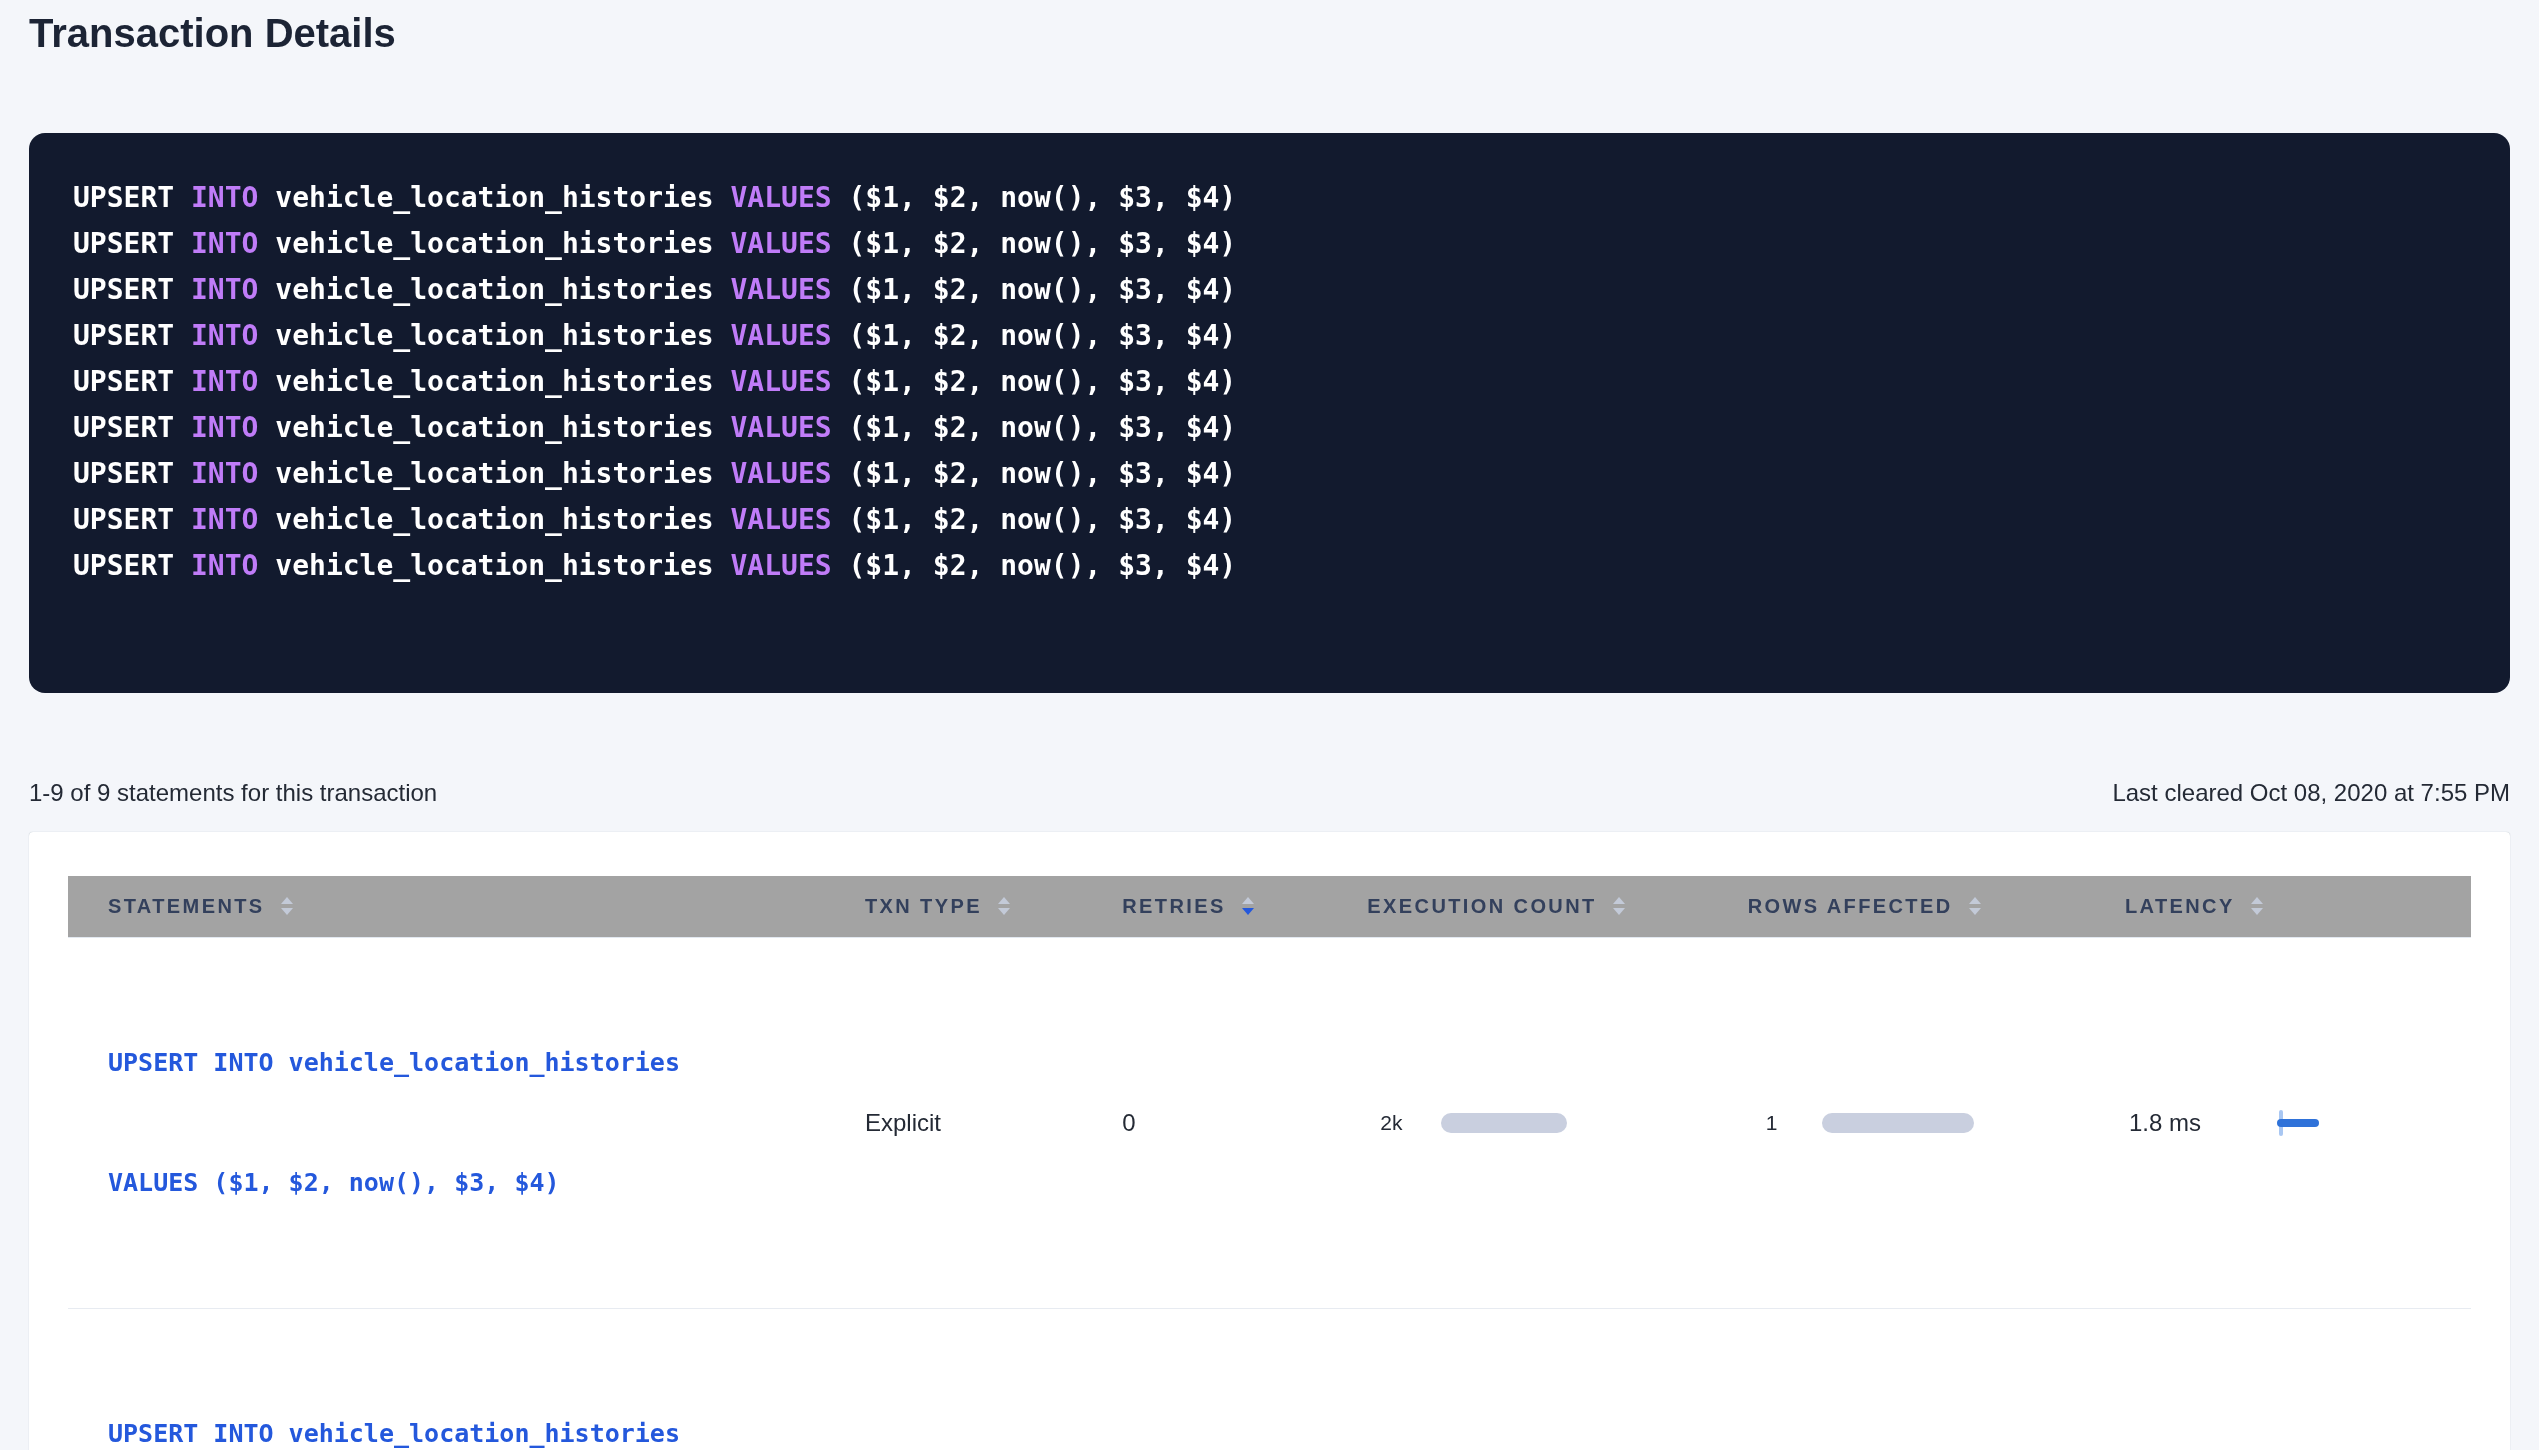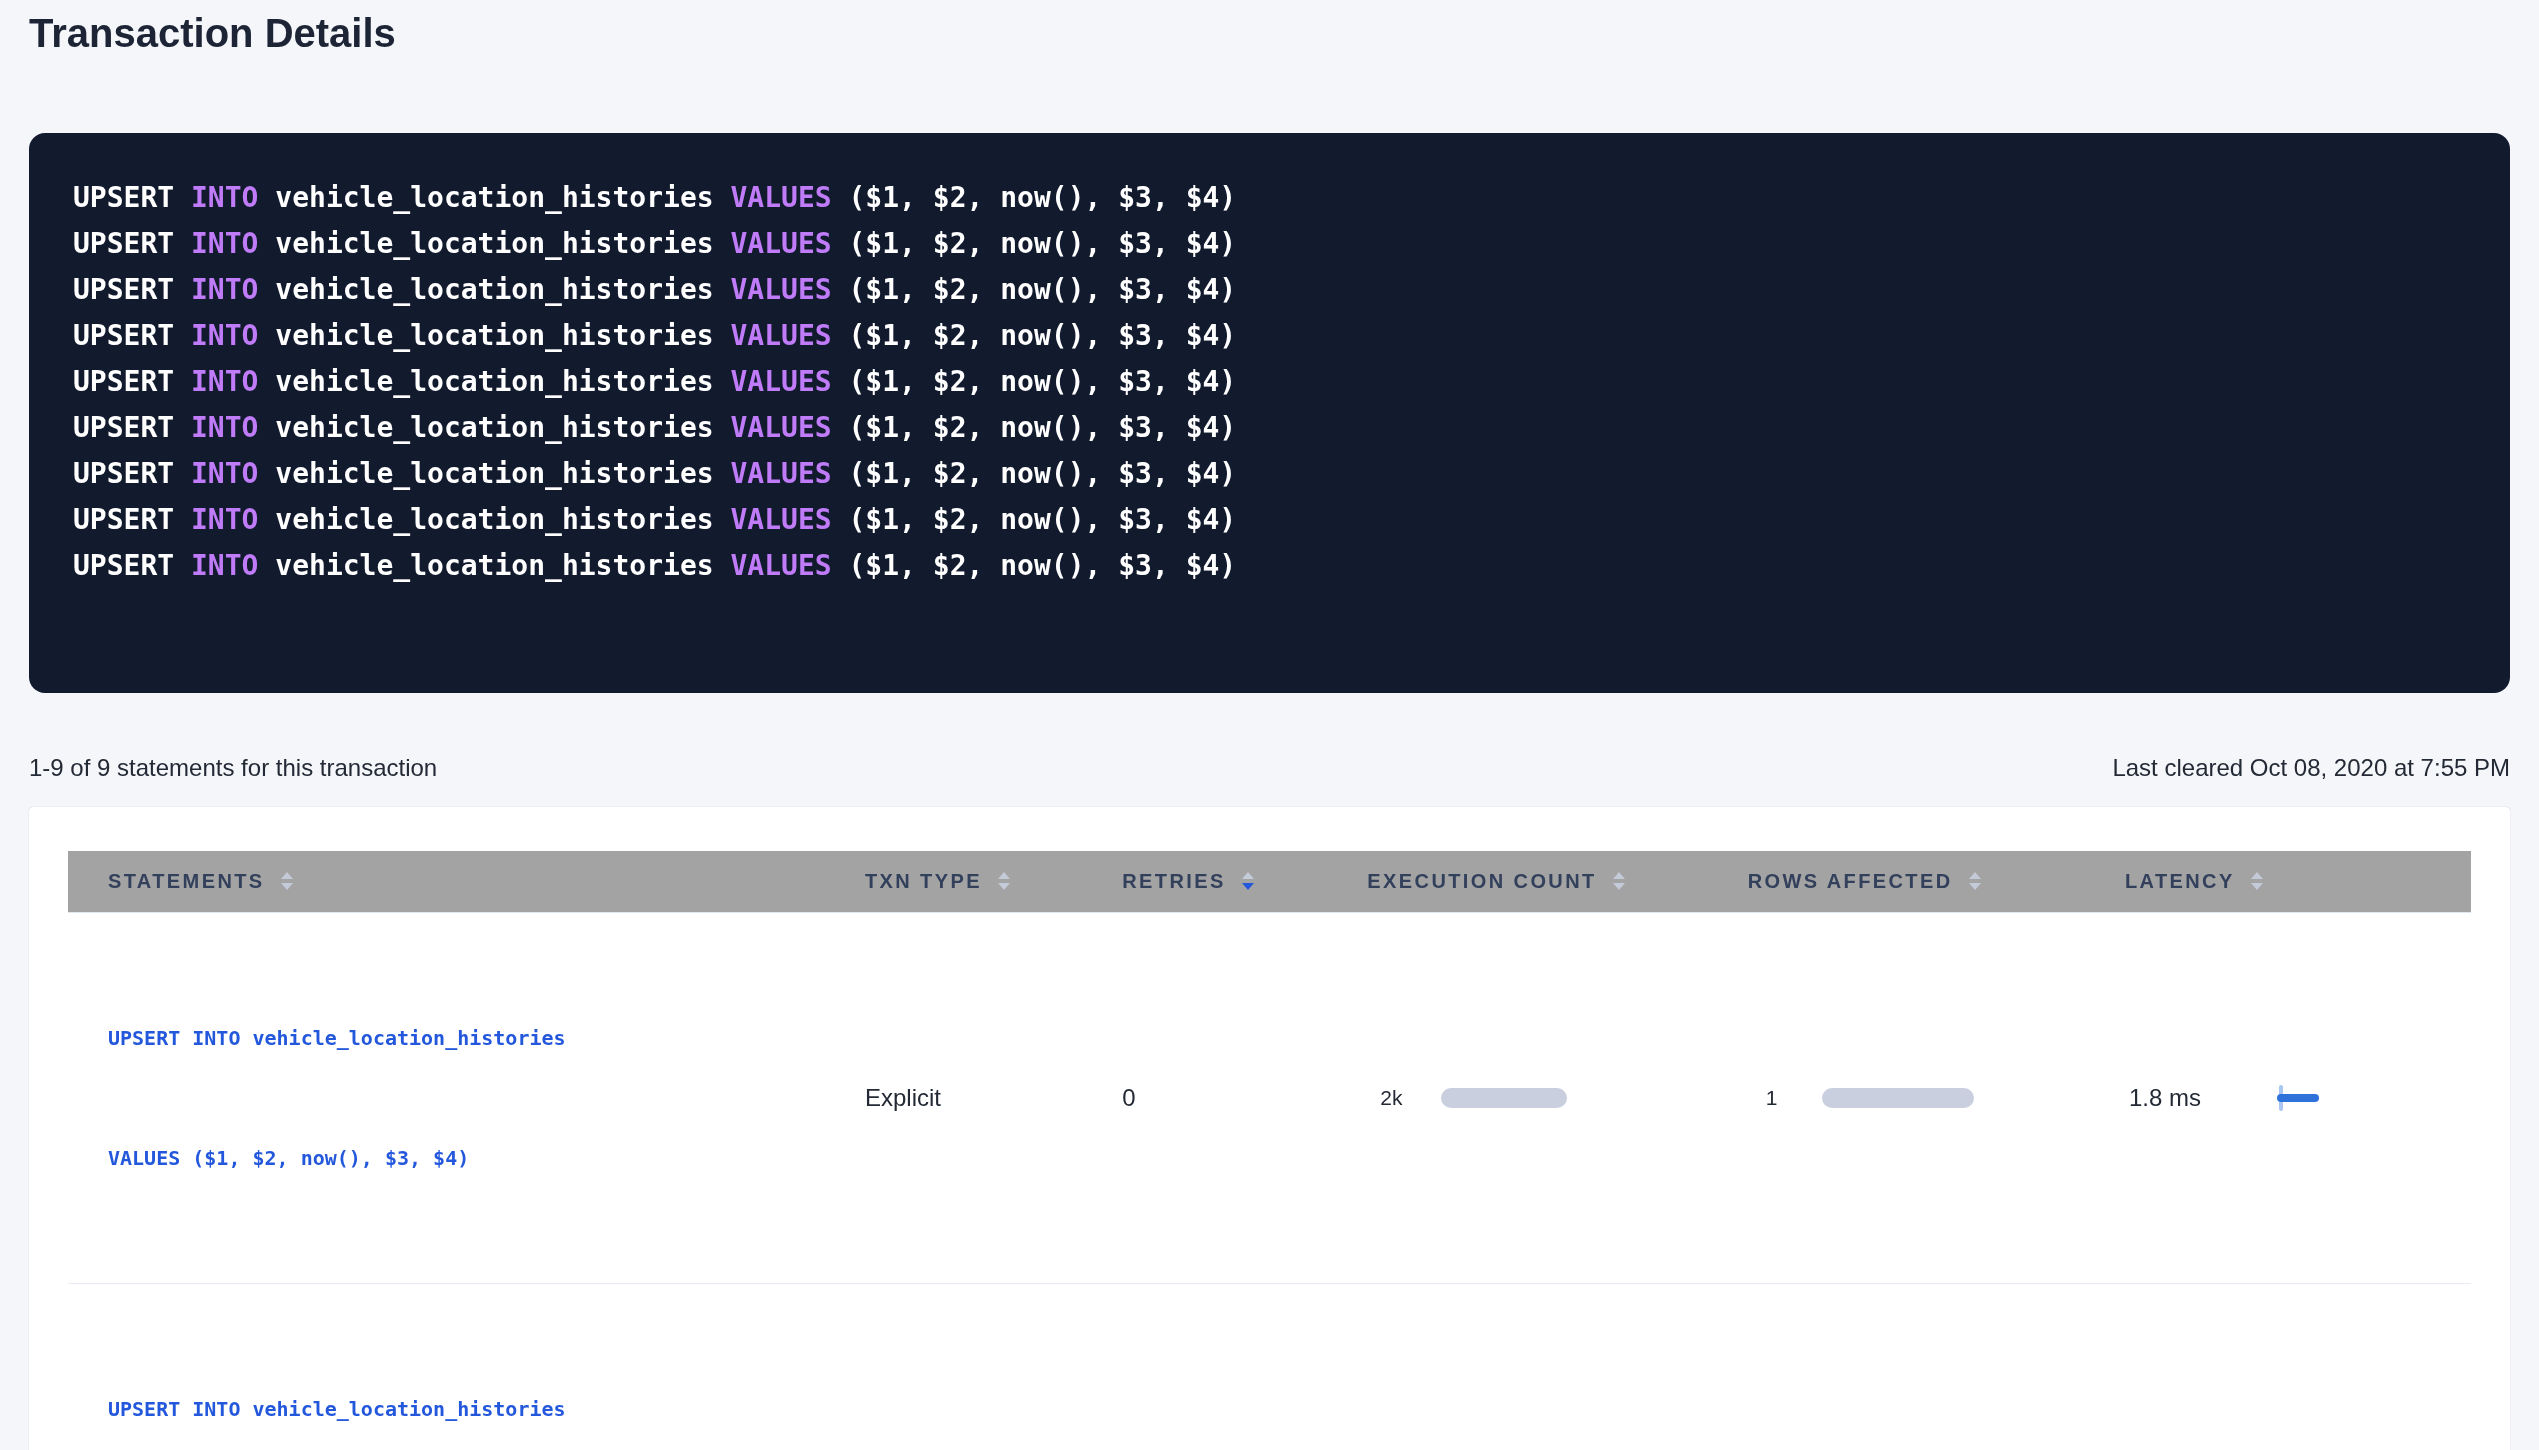--- a/index.html
+++ b/index.html
@@ -46,21 +46,21 @@
     color: #ffffff;
     line-height: 46px;
     white-space: pre;
   }
   .sql-line .kw { color: var(--keyword-purple); }
 
   .meta-row {
     display: flex;
     justify-content: space-between;
     align-items: baseline;
-    margin-top: 60px;
+    margin-top: 85px;
     font-size: 24px;
     line-height: 30px;
     color: #242a35;
   }
 
   .card {
     margin-top: 24px;
     background: #ffffff;
     border-radius: 4px;
     padding: 44px 39px 80px;
@@ -110,21 +110,21 @@
 
   tbody td {
     padding: 25px 0;
     border-bottom: 1px solid #e7ebf1;
     font-size: 24px;
     color: #242a35;
     vertical-align: middle;
   }
   .stmt-link {
     font-family: "DejaVu Sans Mono", monospace;
-    font-size: 20px;
+    font-size: 25px;
     font-weight: 700;
     color: var(--accent-blue);
     line-height: 40px;
     cursor: pointer;
     white-space: pre;
   }
 
   .cell-bar { display: flex; align-items: center; }
   .cell-bar .val { min-width: 48px; font-size: 21px; color: #242a35; text-align: center; }
   .bar {

